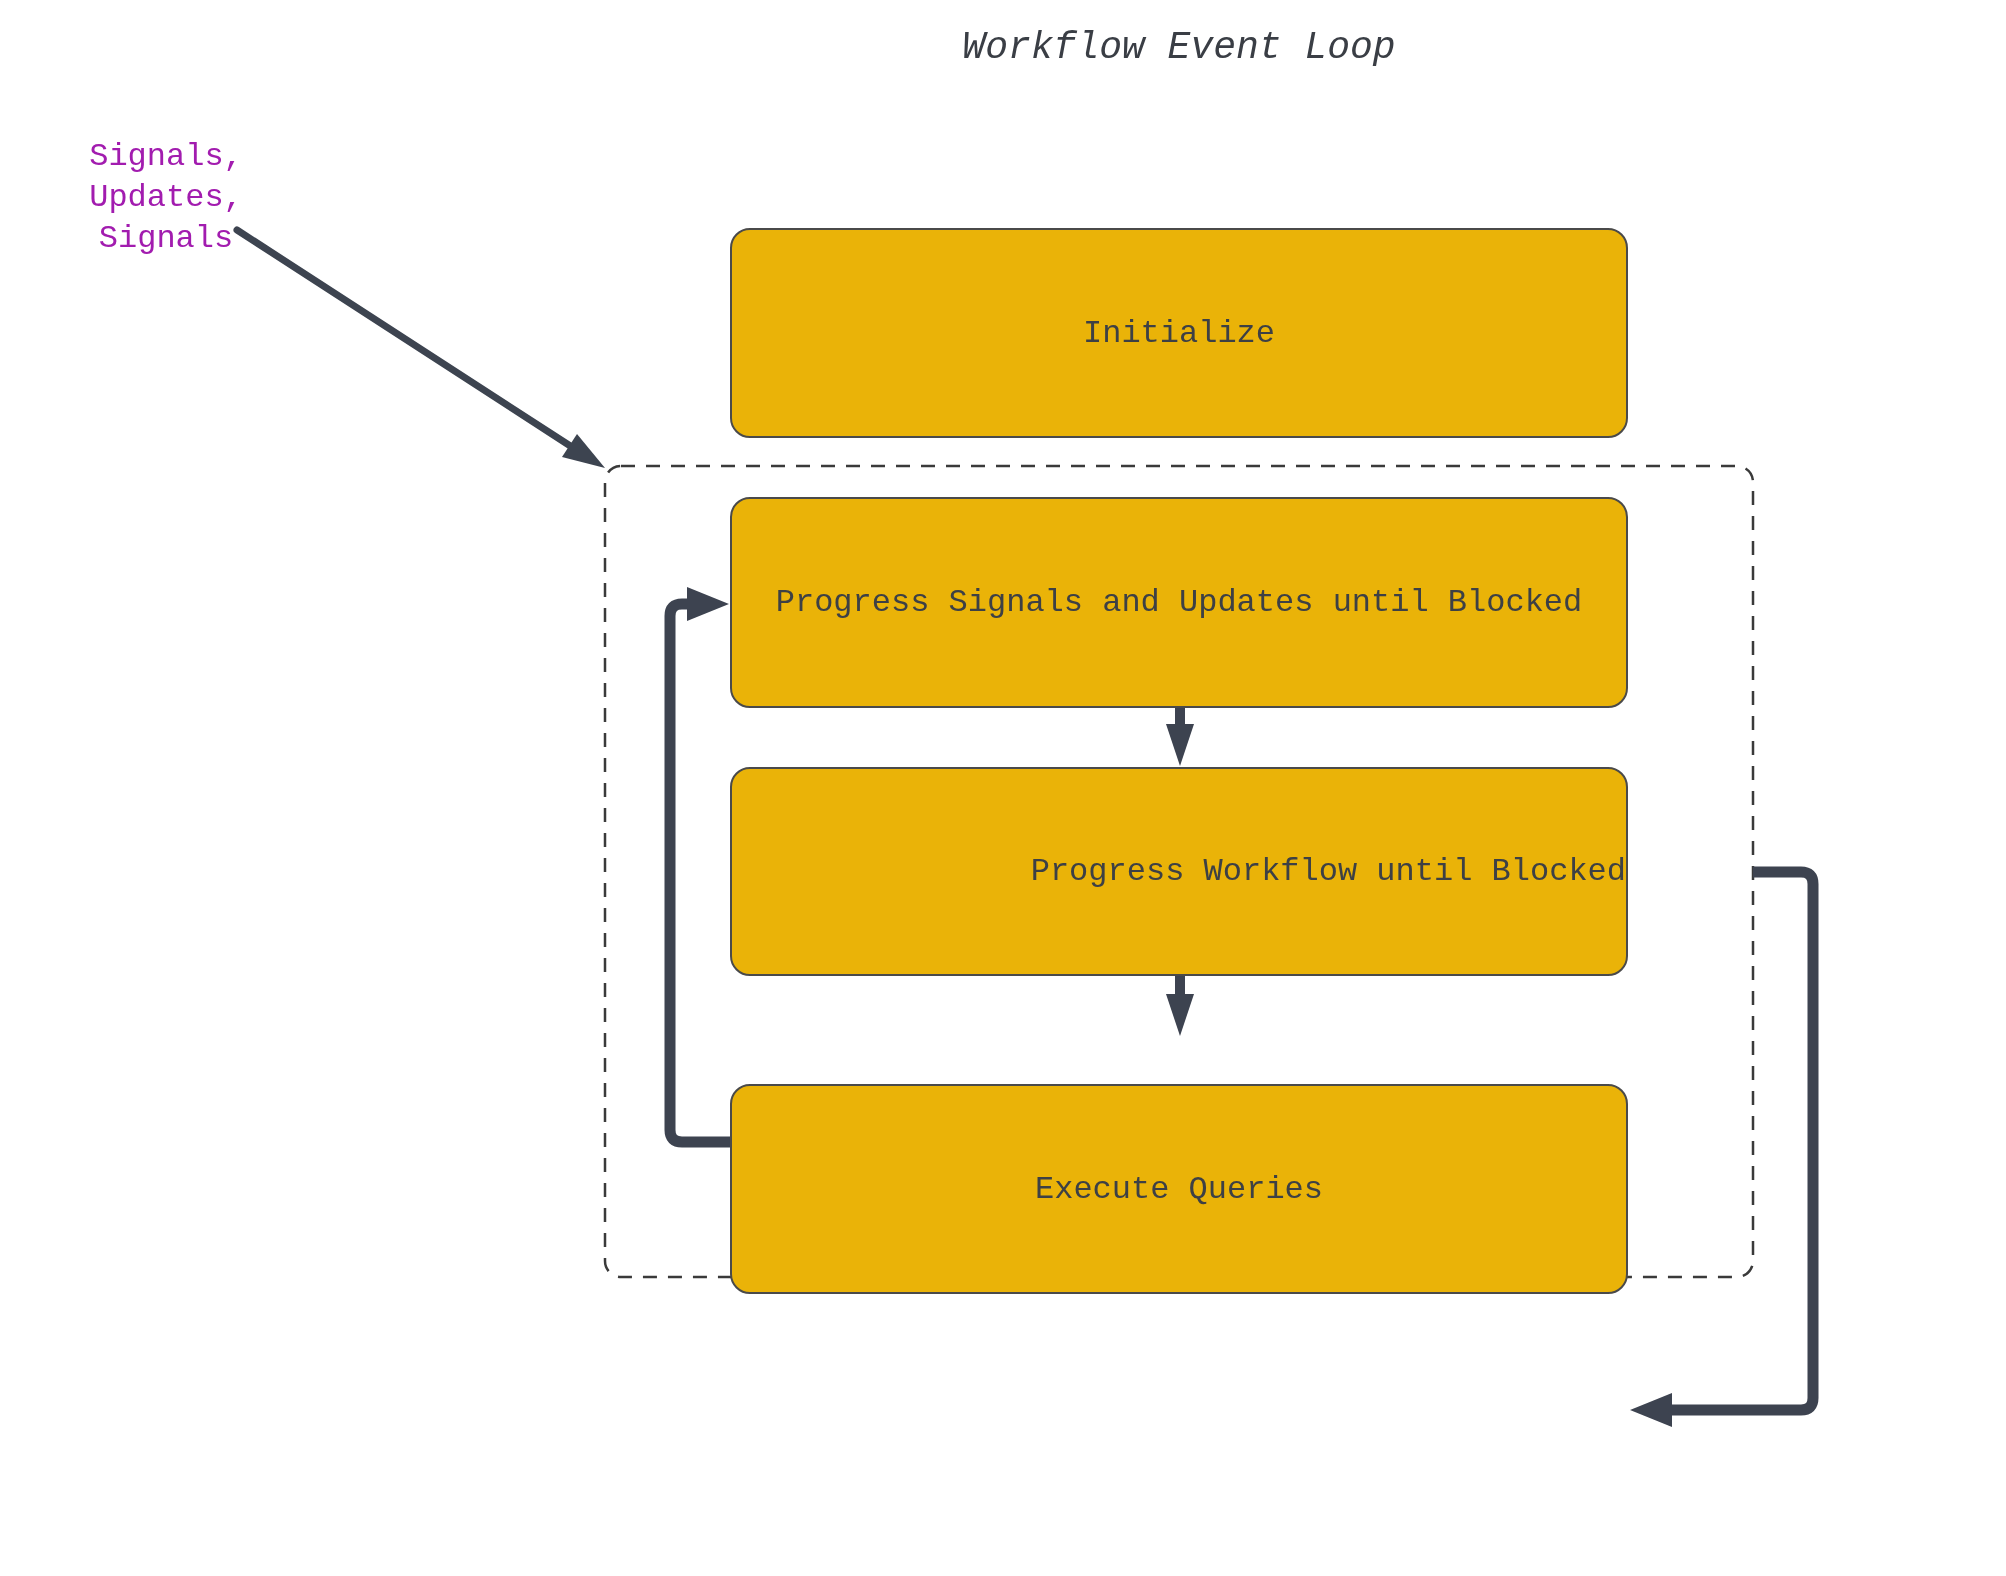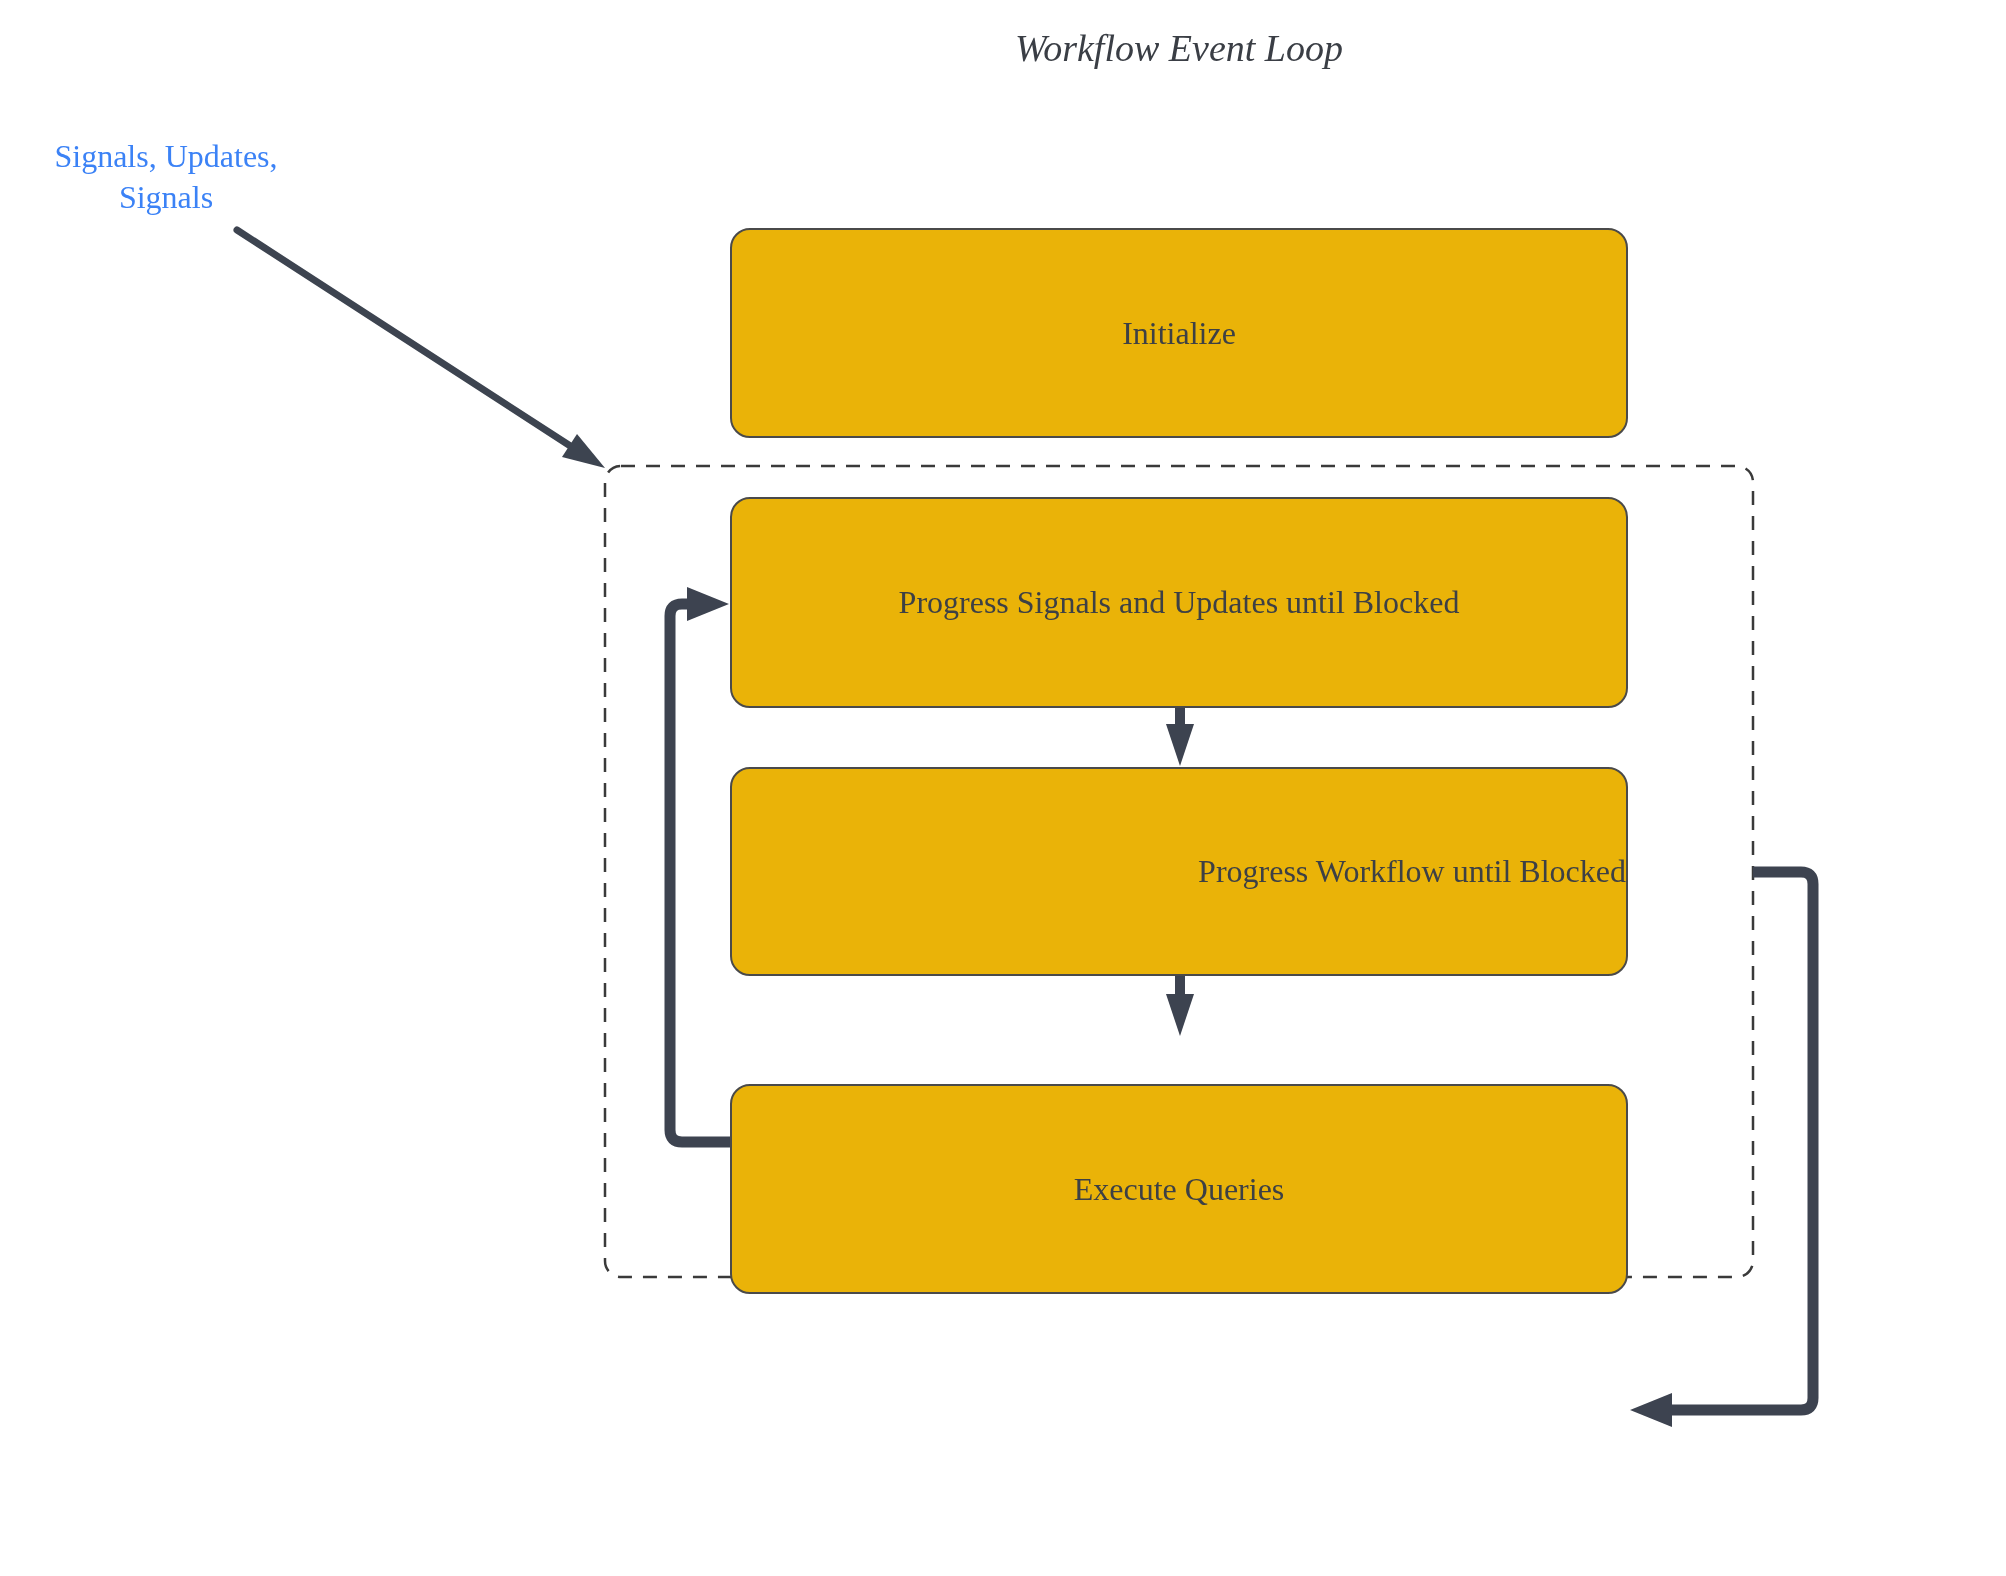--- a/index.html
+++ b/index.html
@@ -1,21 +1,21 @@
 <!DOCTYPE html>
 <html><head>
 <meta charset="utf-8">
 <style>
   html, body { margin: 0; padding: 0; background: #ffffff; }
   .stage {
     position: relative;
     width: 2006px;
     height: 1576px;
     background: #ffffff;
-    font-family: Liberation Serif, serif;
+    font-family: Liberation Mono, monospace;
     overflow: hidden;
   }
   .connector-layer {
     position: absolute;
     left: 0; top: 0;
     width: 2006px; height: 1576px;
     pointer-events: none;
   }
   .diagram-title {
     position: absolute;
@@ -24,21 +24,21 @@
     font-size: 38px;
     font-style: italic;
     color: #3a3e45;
   }
   .external-label {
     position: absolute;
     left: 16px; top: 136px; width: 300px;
     text-align: center;
     font-size: 32px;
     line-height: 41px;
-    color: #3b82f6;
+    color: #a21caf;
   }
   .node {
     position: absolute;
     left: 730px;
     width: 898px;
     box-sizing: border-box;
     background: #eab308;
     border: 2px solid #4a4a4a;
     border-radius: 20px;
     display: flex;

